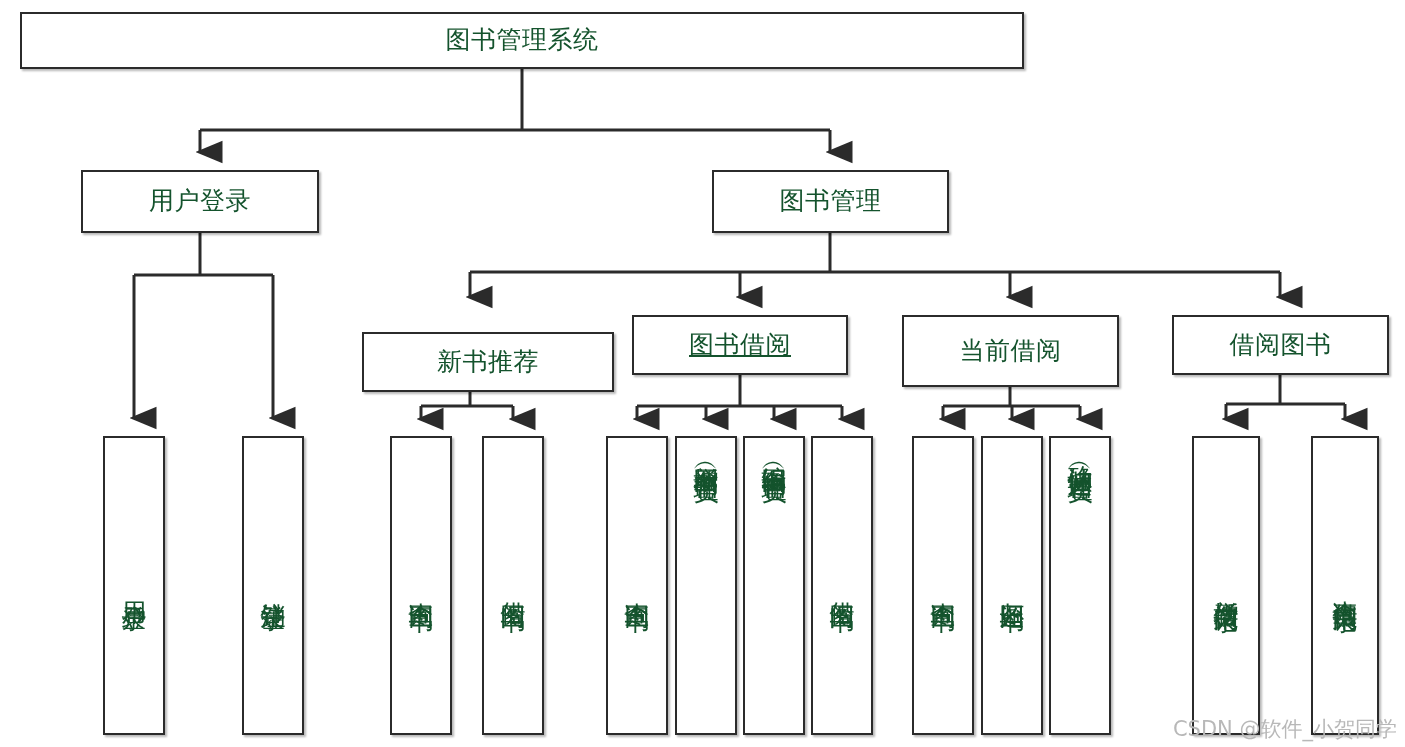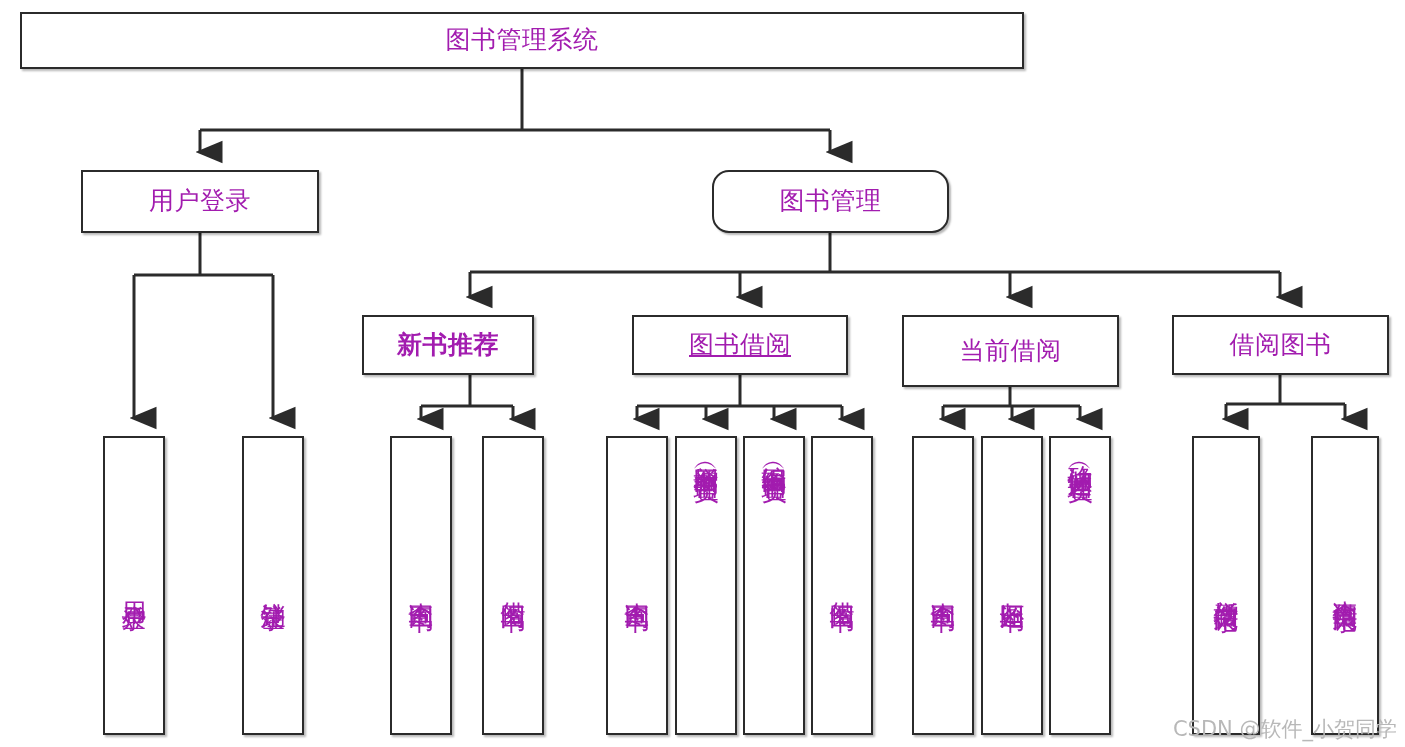--- a/index.html
+++ b/index.html
@@ -25,21 +25,21 @@
   }
   .node {
     position: absolute;
     box-sizing: border-box;
     background: #ffffff;
     border: 2px solid #2b2b2b;
     box-shadow: 2px 2px 2px rgba(0,0,0,0.28);
     display: flex;
     align-items: center;
     justify-content: center;
-    color: #a21caf;
+    color: #14532d;
   }
   .node-label {
     display: block;
     text-align: center;
     line-height: 1.06;
     letter-spacing: 0.5px;
   }
   .node.horizontal .node-label {
     writing-mode: horizontal-tb;
     font-size: 25px;
@@ -127,25 +127,25 @@
     </g>
   </svg>
 
   <div class="node horizontal" style="left:20px; top:12px; width:1004px; height:57px;">
     <span class="node-label">图书管理系统</span>
   </div>
 
   <div class="node horizontal" style="left:81px; top:170px; width:238px; height:63px;">
     <span class="node-label">用户登录</span>
   </div>
-  <div class="node horizontal" style="left:712px; top:170px; width:237px; height:63px;border-radius:17px;">
+  <div class="node horizontal" style="left:712px; top:170px; width:237px; height:63px;">
     <span class="node-label">图书管理</span>
   </div>
 
-  <div class="node horizontal" style="left:362px; top:315px; width:172px; height:60px;font-weight:bold;">
+  <div class="node horizontal" style="left:362px; top:332px; width:252px; height:60px;">
     <span class="node-label">新书推荐</span>
   </div>
   <div class="node horizontal" style="left:632px; top:315px; width:216px; height:60px;text-decoration:underline;">
     <span class="node-label">图书借阅</span>
   </div>
   <div class="node horizontal" style="left:902px; top:315px; width:217px; height:72px;">
     <span class="node-label">当前借阅</span>
   </div>
   <div class="node horizontal" style="left:1172px; top:315px; width:217px; height:60px;">
     <span class="node-label">借阅图书</span>

